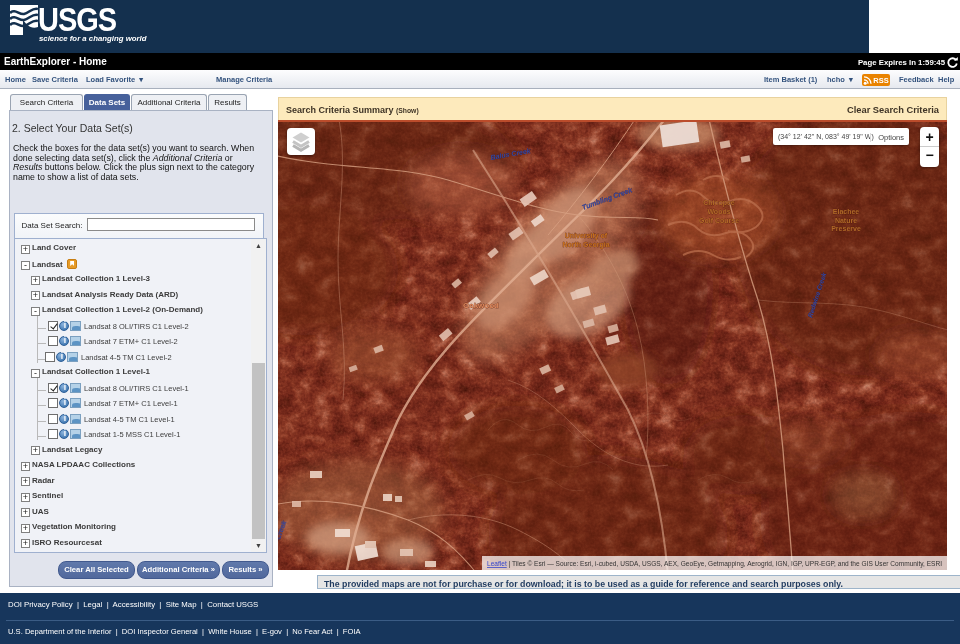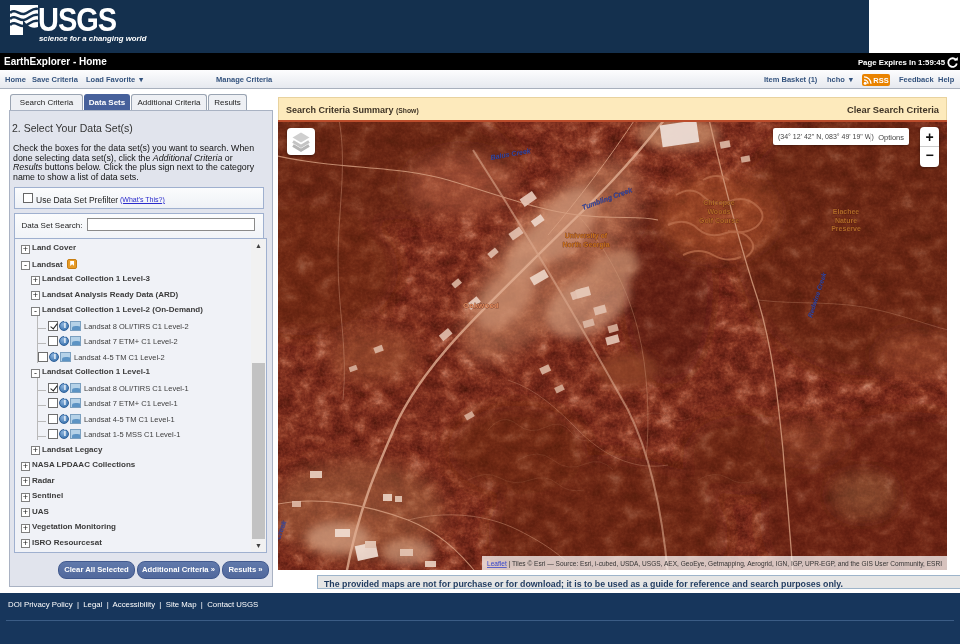--- a/index.html
+++ b/index.html
@@ -162,45 +162,40 @@
   <div class="tab" style="left:131px; width:76px;">Additional Criteria</div>
   <div class="tab" style="left:208px; width:39px;">Results</div>
 
   <div id="panel"></div>
   <div id="h2x">2. Select Your Data Set(s)</div>
   <div id="para">Check the boxes for the data set(s) you want to search. When<br>
 done selecting data set(s), click the <i>Additional Criteria</i> or<br>
 <i>Results</i> buttons below. Click the plus sign next to the category<br>
 name to show a list of data sets.</div>
 
-  <div class="pbox" id="prefil">
-    <span class="cbx"></span>
-    <span class="t">Use Data Set Prefilter</span>
-    <a>(What's This?)</a>
-  </div>
   <div class="pbox" id="dssearch">
     <span class="t">Data Set Search:</span>
     <span class="inp"></span>
   </div>
 
   <div id="tree">
     <div class="trow" style="left:6px;top:4.0px;"><span class="pm">+</span><span class="lab">Land Cover</span></div>
     <div class="trow" style="left:6px;top:19.5px;"><span class="pm">-</span><span class="lab">Landsat</span><span class="lmico"></span></div>
     <div class="trow" style="left:16px;top:35.0px;"><span class="pm">+</span><span class="lab">Landsat Collection 1 Level-3</span></div>
     <div class="trow" style="left:16px;top:50.5px;"><span class="pm">+</span><span class="lab">Landsat Analysis Ready Data (ARD)</span></div>
     <div class="trow" style="left:16px;top:66.0px;"><span class="pm">-</span><span class="lab">Landsat Collection 1 Level-2 (On-Demand)</span></div>
     <span class="tln" style="left:22px;top:88.5px;width:9px;height:1px;"></span>
     <span class="tln" style="left:22px;top:77.0px;width:1px;height:15.5px;"></span>
     <div class="trow" style="left:33px;top:81.5px;"><span class="cb ck"></span><span class="info"></span><span class="pic"></span><span class="lab2">Landsat 8 OLI/TIRS C1 Level-2</span></div>
     <span class="tln" style="left:22px;top:104.0px;width:9px;height:1px;"></span>
     <span class="tln" style="left:22px;top:92.5px;width:1px;height:15.5px;"></span>
     <div class="trow" style="left:33px;top:97.0px;"><span class="cb"></span><span class="info"></span><span class="pic"></span><span class="lab2">Landsat 7 ETM+ C1 Level-2</span></div>
     <span class="tln" style="left:22px;top:119.5px;width:9px;height:1px;"></span>
     <span class="tln" style="left:22px;top:108.0px;width:1px;height:15.5px;"></span>
-    <div class="trow" style="left:23px;top:112.5px;"><span class="cb"></span><span class="info"></span><span class="pic"></span><span class="lab2">Landsat 4-5 TM C1 Level-2</span></div>
+    <div class="trow" style="left:30px;top:112.5px;"><span class="cb"></span><span class="info"></span><span class="pic"></span><span class="lab2">Landsat 4-5 TM C1 Level-2</span></div>
     <div class="trow" style="left:16px;top:128.0px;"><span class="pm">-</span><span class="lab">Landsat Collection 1 Level-1</span></div>
     <span class="tln" style="left:22px;top:150.5px;width:9px;height:1px;"></span>
     <span class="tln" style="left:22px;top:139.0px;width:1px;height:15.5px;"></span>
     <div class="trow" style="left:33px;top:143.5px;"><span class="cb ck"></span><span class="info"></span><span class="pic"></span><span class="lab2">Landsat 8 OLI/TIRS C1 Level-1</span></div>
     <span class="tln" style="left:22px;top:166.0px;width:9px;height:1px;"></span>
     <span class="tln" style="left:22px;top:154.5px;width:1px;height:15.5px;"></span>
     <div class="trow" style="left:33px;top:159.0px;"><span class="cb"></span><span class="info"></span><span class="pic"></span><span class="lab2">Landsat 7 ETM+ C1 Level-1</span></div>
     <span class="tln" style="left:22px;top:181.5px;width:9px;height:1px;"></span>
     <span class="tln" style="left:22px;top:170.0px;width:1px;height:15.5px;"></span>
     <div class="trow" style="left:33px;top:174.5px;"><span class="cb"></span><span class="info"></span><span class="pic"></span><span class="lab2">Landsat 4-5 TM C1 Level-1</span></div>
@@ -391,15 +386,16 @@
     <div class="z zm">−</div>
   </div>
 
   <div id="disc">
       <span class="t">The provided maps are not for purchase or for download; it is to be used as a guide for reference and search purposes only.</span>
     </div>
 
   <div id="footer">
     <div class="r1">DOI Privacy Policy&nbsp; |&nbsp; Legal&nbsp; |&nbsp; Accessibility&nbsp; |&nbsp; Site Map&nbsp; |&nbsp; Contact USGS</div>
     <div class="ln"></div>
+    <div class="r2">U.S. Department of the Interior&nbsp; |&nbsp; DOI Inspector General&nbsp; |&nbsp; White House&nbsp; |&nbsp; E-gov&nbsp; |&nbsp; No Fear Act&nbsp; |&nbsp; FOIA</div>
   </div>
 
 </div>
 
 </body></html>

